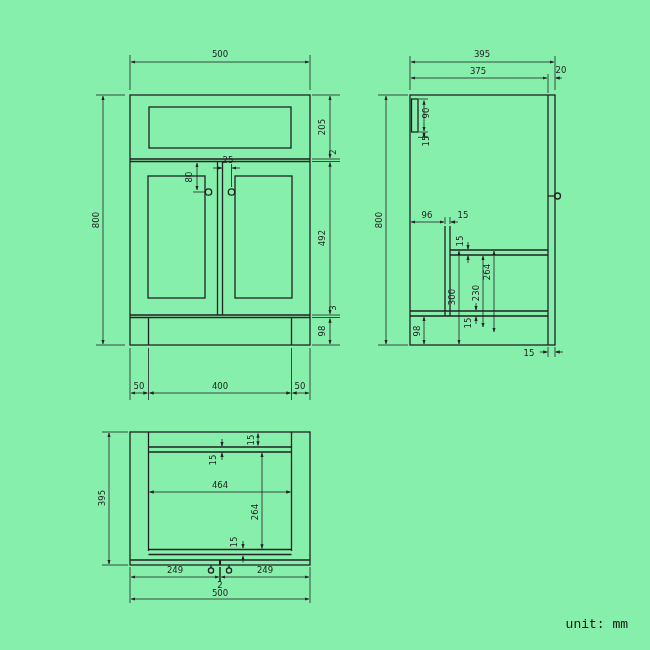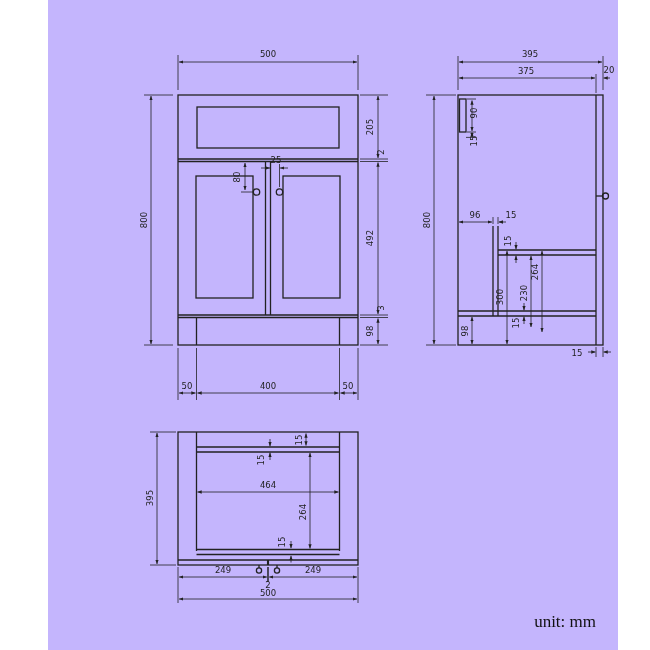--- a/index.html
+++ b/index.html
@@ -1,23 +1,23 @@
 <!DOCTYPE html>
 <html><head>
 <meta charset="utf-8">
 <style>
   html,body{margin:0;padding:0;background:#fff;}
-  .page{position:relative;width:570px;height:650px;background:#c4b5fd;overflow:hidden;
-        font-family:"DejaVu Sans",sans-serif;margin-left:48px;}
+  .page{position:relative;width:650px;height:650px;background:#86efac;overflow:hidden;
+        font-family:"DejaVu Sans",sans-serif;}
   svg{position:absolute;left:0;top:0;}
   .ln{stroke:#222;stroke-width:1.3;fill:none;}
   .th{stroke:#222;stroke-width:0.8;fill:none;}
   .dt{font:8.5px "DejaVu Sans",sans-serif;fill:#222;text-anchor:middle;}
-  .unit{position:absolute;right:22px;bottom:18px;font-size:17px;color:#111;
-        font-family:Liberation Serif, serif;}
+  .unit{position:absolute;right:22px;bottom:18px;font-size:13px;color:#111;
+        font-family:Liberation Mono, monospace;}
 </style>
 </head>
 <body>
 
 <div class="page">
 <svg width="650" height="650" viewBox="0 0 650 650">
   <defs>
     <marker id="arr" viewBox="0 0 10 10" refX="9.5" refY="5" markerWidth="5.5" markerHeight="5.5" orient="auto-start-reverse">
       <path d="M0,1.3 L10,5 L0,8.7 z" fill="#222"></path>
     </marker>

